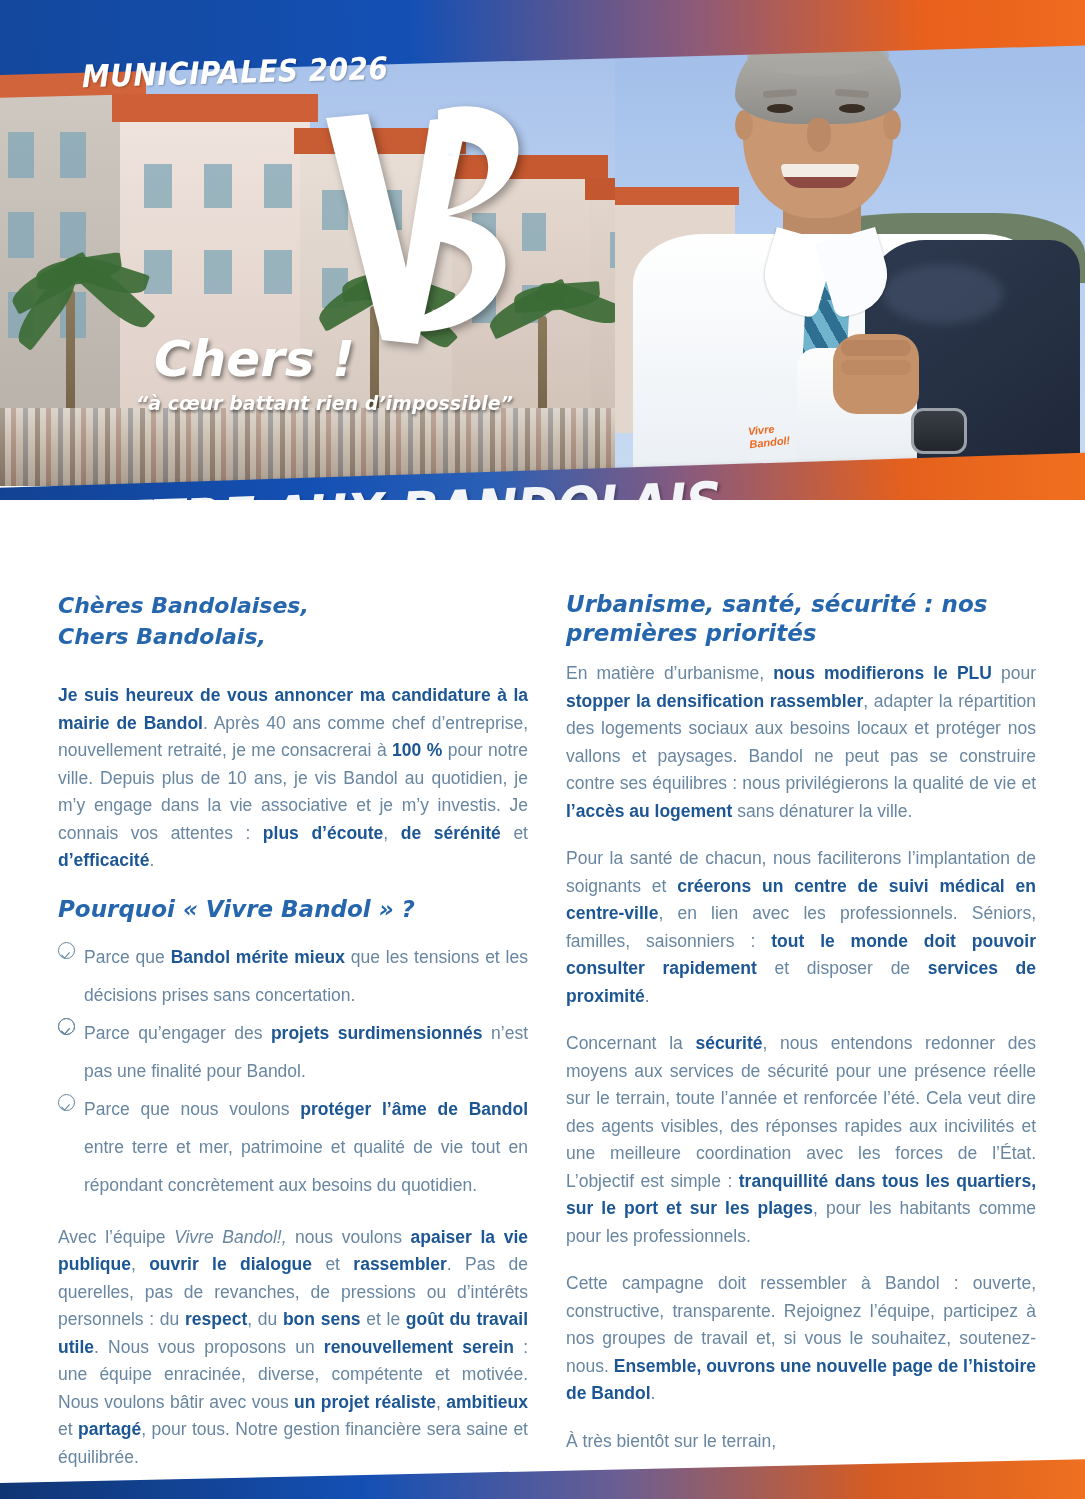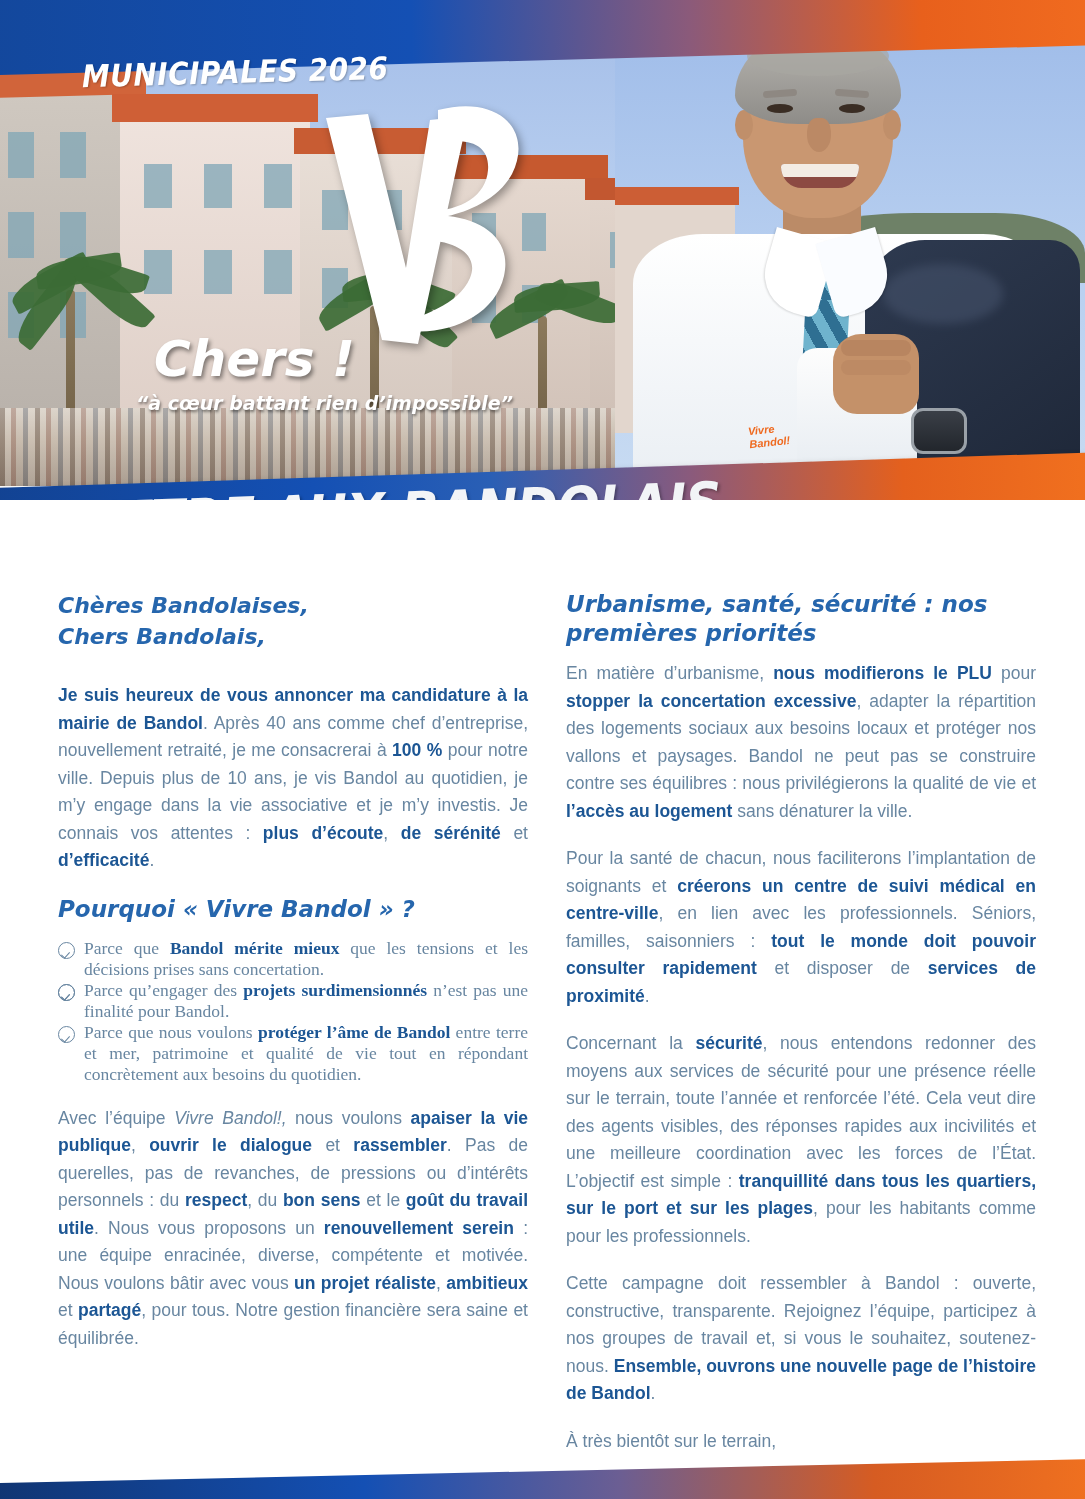--- a/index.html
+++ b/index.html
@@ -154,22 +154,22 @@
            line-height: 31px; font-family:"DejaVu Sans", sans-serif; }
   p.body {
     color: #6886a1; font-size: 17.5px; line-height: 27.5px;
     text-align: justify; margin-bottom: 20px; hyphens: none;
   }
   p.body b, .bl b { color:#1c5694; font-weight: 700; }
   p.body i { font-style: italic; }
   .lead { margin-top: 30px; }
   ul.checks { list-style: none; margin: 0 0 20px 0; }
   ul.checks li {
-    color:#6886a1; font-size: 17.5px; line-height: 21px; text-align: justify;
-    position: relative; padding-left: 26px; margin-bottom: 0; font-family: Liberation Serif, serif;
+    color:#6886a1; font-size: 17.5px; line-height: 38px; text-align: justify;
+    position: relative; padding-left: 26px; margin-bottom: 0;
   }
   ul.checks li .ck {
     position: absolute; left: 0; top: 4px; width: 17px; height: 17px;
     border: 1.6px solid #6886a1; border-radius: 50%;
   }
   ul.checks li .ck::after {
     content:""; position:absolute; left: 3.5px; top: 7px; width: 4px; height: 7px;
     border: solid #6886a1; border-width: 0 1.8px 1.8px 0; transform: rotate(42deg);
   }
 
@@ -327,21 +327,21 @@
           <li><span class="ck"></span><span class="bl">Parce que nous voulons <b>protéger l’âme de Bandol</b> entre terre et mer, patrimoine et qualité de vie tout en répondant concrètement aux besoins du quotidien.</span></li>
         </ul>
 
       <p class="body">Avec l’équipe <i>Vivre Bandol!,</i> nous voulons <b>apaiser la vie publique</b>, <b>ouvrir le dialogue</b> et <b>rassembler</b>. Pas de querelles, pas de revanches, de pressions ou d’intérêts personnels : du <b>respect</b>, du <b>bon sens</b> et le <b>goût du travail utile</b>. Nous vous proposons un <b>renouvellement serein</b> : une équipe enracinée, diverse, compétente et motivée. Nous voulons bâtir avec vous <b>un projet réaliste</b>, <b>ambitieux</b> et <b>partagé</b>, pour tous. Notre gestion financière sera saine et équilibrée.</p>
 
 
     </div>
 
     <div class="col col-right">
       <h2 class="sec tight">Urbanisme, santé, sécurité : nos premières priorités</h2>
-      <p class="body">En matière d’urbanisme, <b>nous modifierons le PLU</b> pour <b>stopper la concertation excessive</b>, adapter la répartition des logements sociaux aux besoins locaux et protéger nos vallons et paysages. Bandol ne peut pas se construire contre ses équilibres : nous privilégierons la qualité de vie et <b>l’accès au logement</b> sans dénaturer la ville.</p>
+      <p class="body">En matière d’urbanisme, <b>nous modifierons le PLU</b> pour <b>stopper la densification rassembler</b>, adapter la répartition des logements sociaux aux besoins locaux et protéger nos vallons et paysages. Bandol ne peut pas se construire contre ses équilibres : nous privilégierons la qualité de vie et <b>l’accès au logement</b> sans dénaturer la ville.</p>
       <p class="body">Pour la santé de chacun, nous faciliterons l’implantation de soignants et <b>créerons un centre de suivi médical en centre-ville</b>, en lien avec les professionnels. Séniors, familles, saisonniers : <b>tout le monde doit pouvoir consulter rapidement</b> et disposer de <b>services de proximité</b>.</p>
       <p class="body">Concernant la <b>sécurité</b>, nous entendons redonner des moyens aux services de sécurité pour une présence réelle sur le terrain, toute l’année et renforcée l’été. Cela veut dire des agents visibles, des réponses rapides aux incivilités et une meilleure coordination avec les forces de l’État. L’objectif est simple : <b>tranquillité dans tous les quartiers, sur le port et sur les plages</b>, pour les habitants comme pour les professionnels.</p>
       <p class="body">Cette campagne doit ressembler à Bandol : ouverte, constructive, transparente. Rejoignez l’équipe, participez à nos groupes de travail et, si vous le souhaitez, soutenez-nous. <b>Ensemble, ouvrons une nouvelle page de l’histoire de Bandol</b>.</p>
       <p class="body">À très bientôt sur le terrain,</p>
 
       <div class="sign-wrap">
         <div class="handwrite">
           <svg viewBox="0 0 350 110" width="350" height="110" aria-hidden="true">
             <g fill="none" stroke="#123f79" stroke-width="3" stroke-linecap="round" stroke-linejoin="round">
               <path d="M6 10 l10 24 l12 -26 M32 26 q4 10 10 2 q4 -8 8 0 q3 8 9 -2 M56 22 q6 14 14 2 M76 20 q-8 12 2 12 q10 0 8 -10 M92 18 q-2 20 6 6 q6 -12 10 2 q4 10 10 -6 M126 16 q-8 14 4 14 q8 0 6 -8 M142 14 q6 16 14 0 M162 12 q-10 16 2 16 q9 0 8 -9 M182 10 q-2 18 4 4 q5 -12 9 2 q3 8 8 -6 M212 8 q-10 14 2 14 q9 0 7 -8 M230 6 q6 14 12 0 M248 4 l4 16 M252 10 q8 -10 12 2 M272 2 q-8 14 2 14 q8 0 6 -8 M288 0 q-2 16 4 4 q5 -10 8 2"></path>

